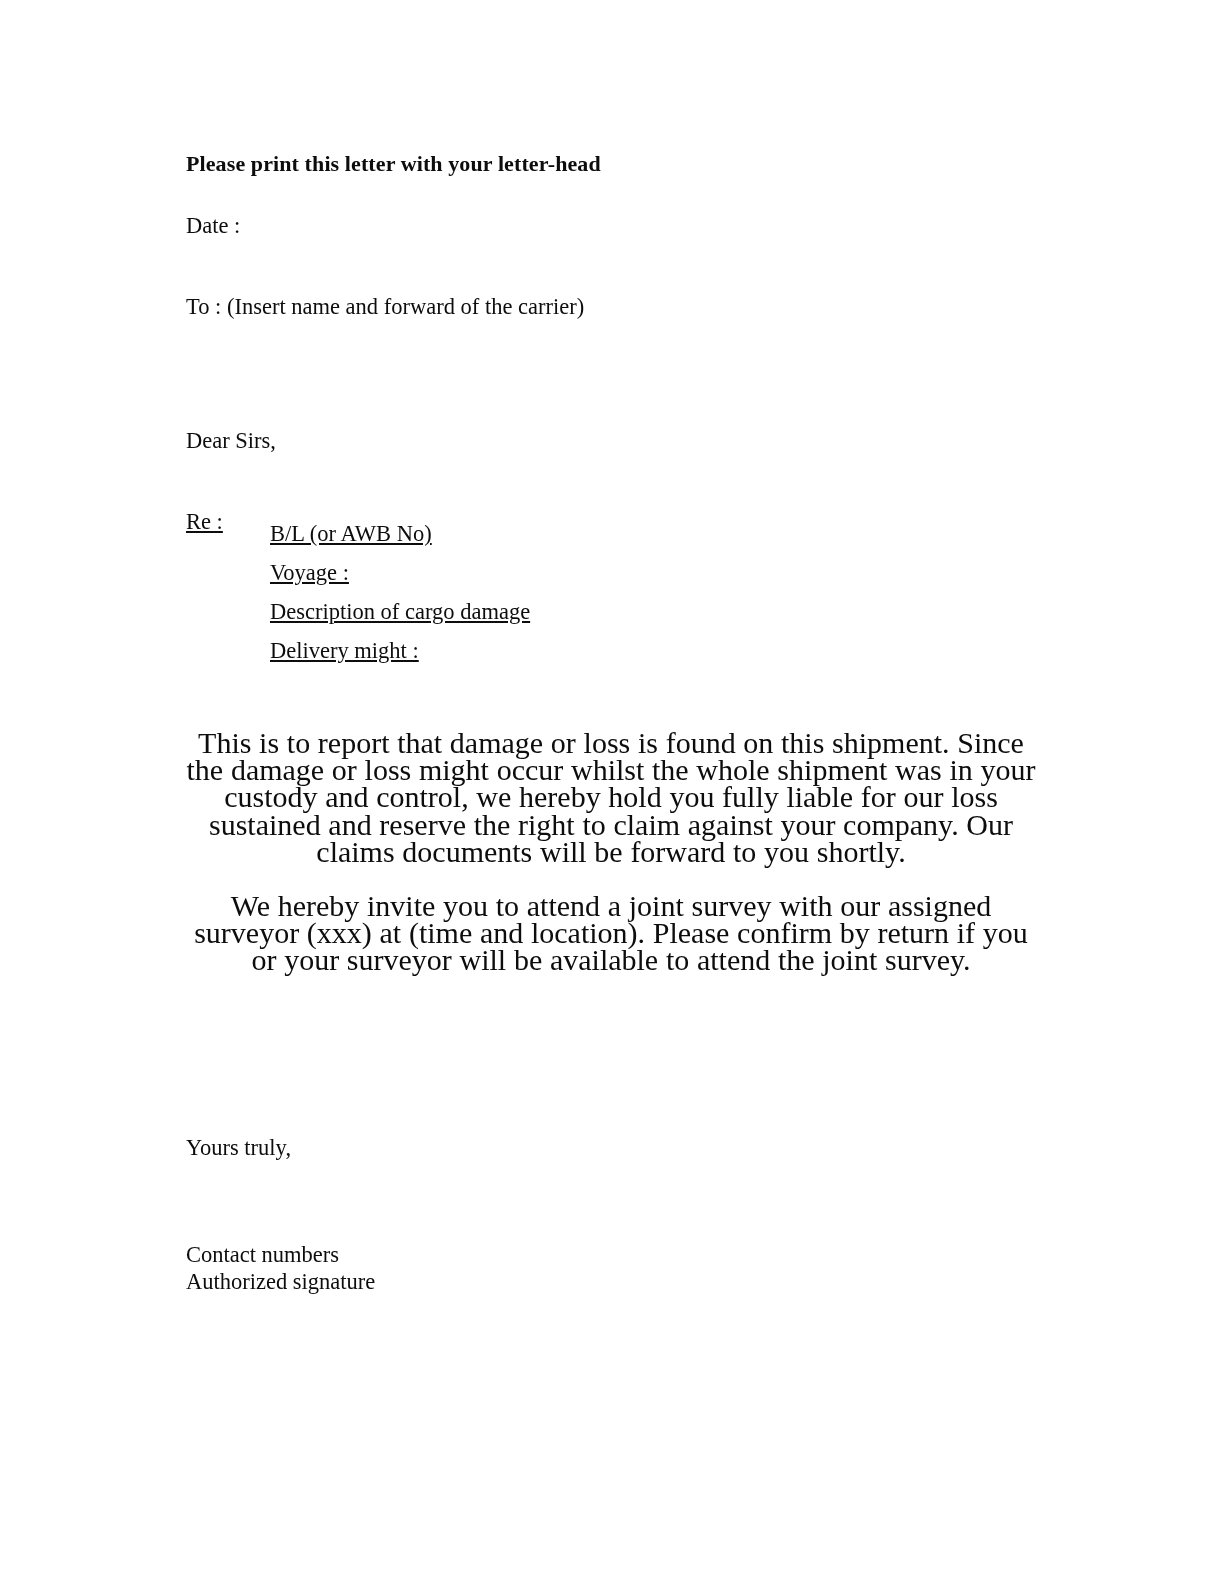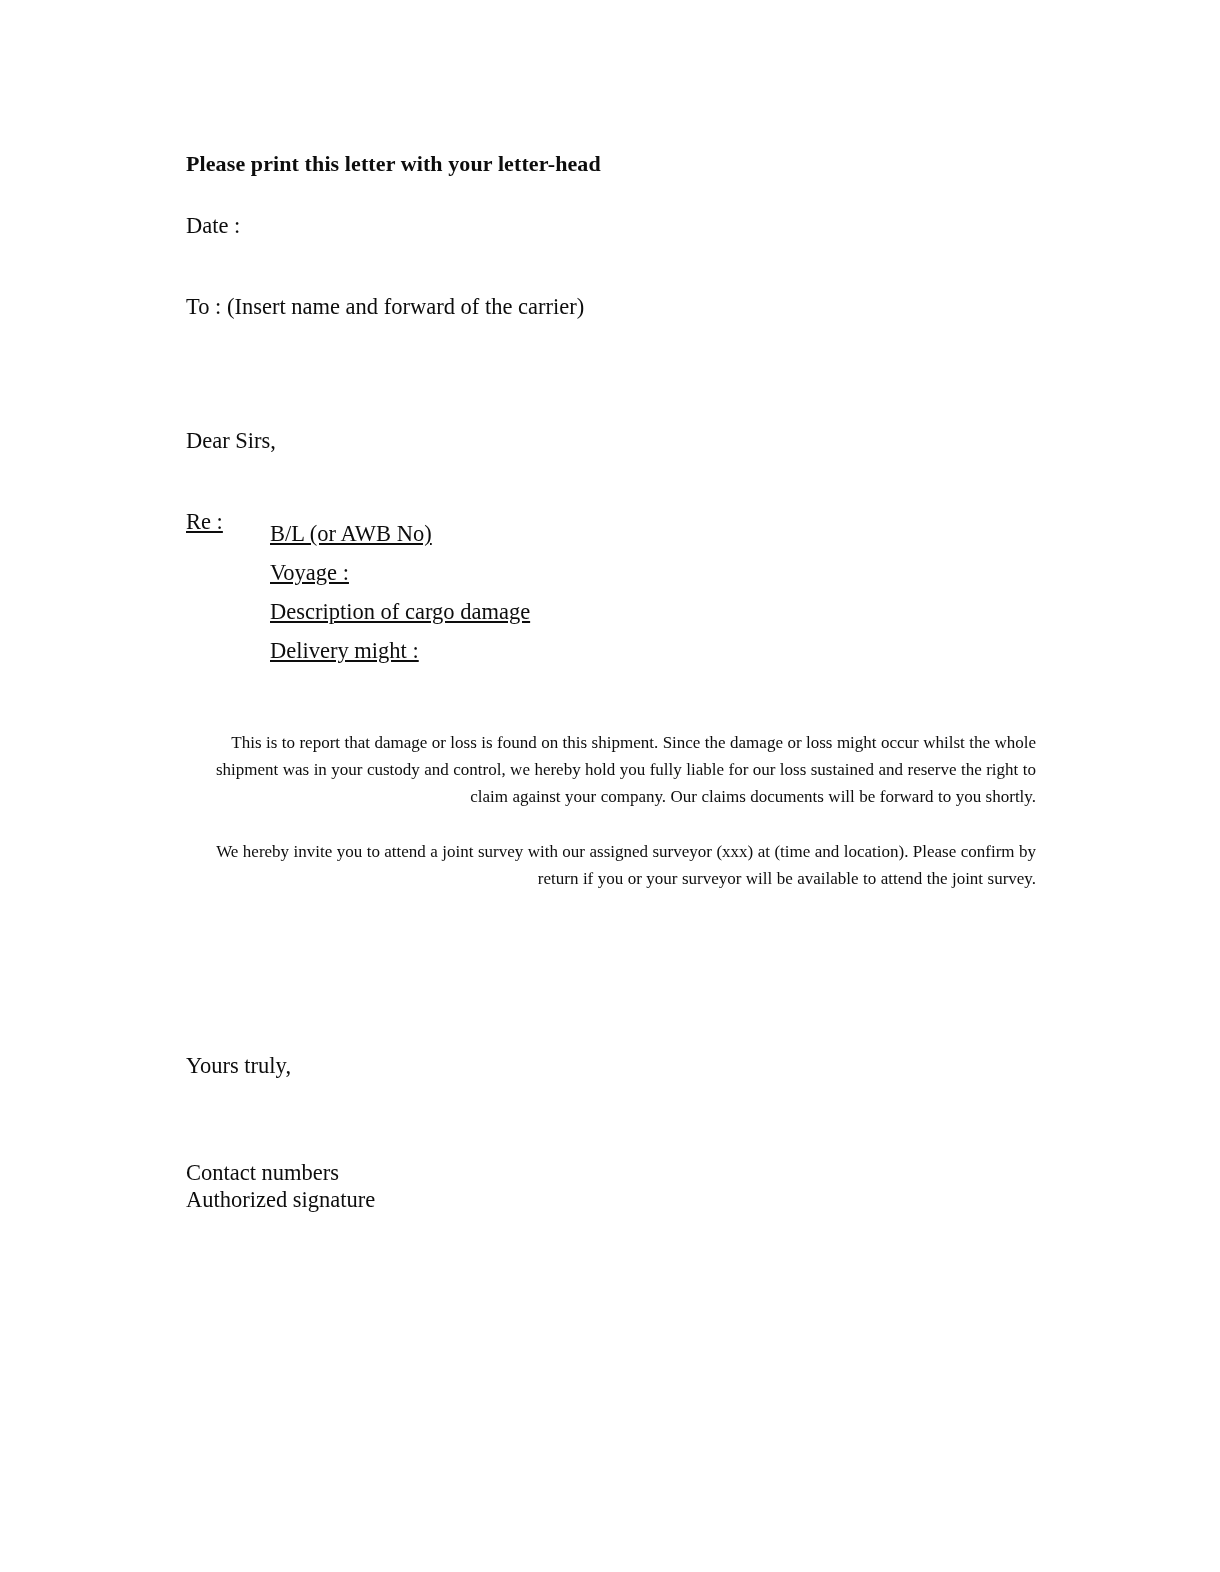--- a/index.html
+++ b/index.html
@@ -69,24 +69,24 @@
   .re-items {
     font-size: 22.5px;
     line-height: 27px;
   }
   .re-items .re-item {
     margin: 12px;
     white-space: nowrap;
   }
 
   .para {
-    font-size: 17px;
+    font-size: 30px;
     line-height: 27.2px;
     margin: 0 0 27px 0;
-    text-align: right;
+    text-align: center;
     word-spacing: 0.2px;
   }
   .para:last-child { margin-bottom: 0; }
 
   .sig-block .line { margin: 0; }
 </style>
 </head>
 <body>
 
 <div class="page">

